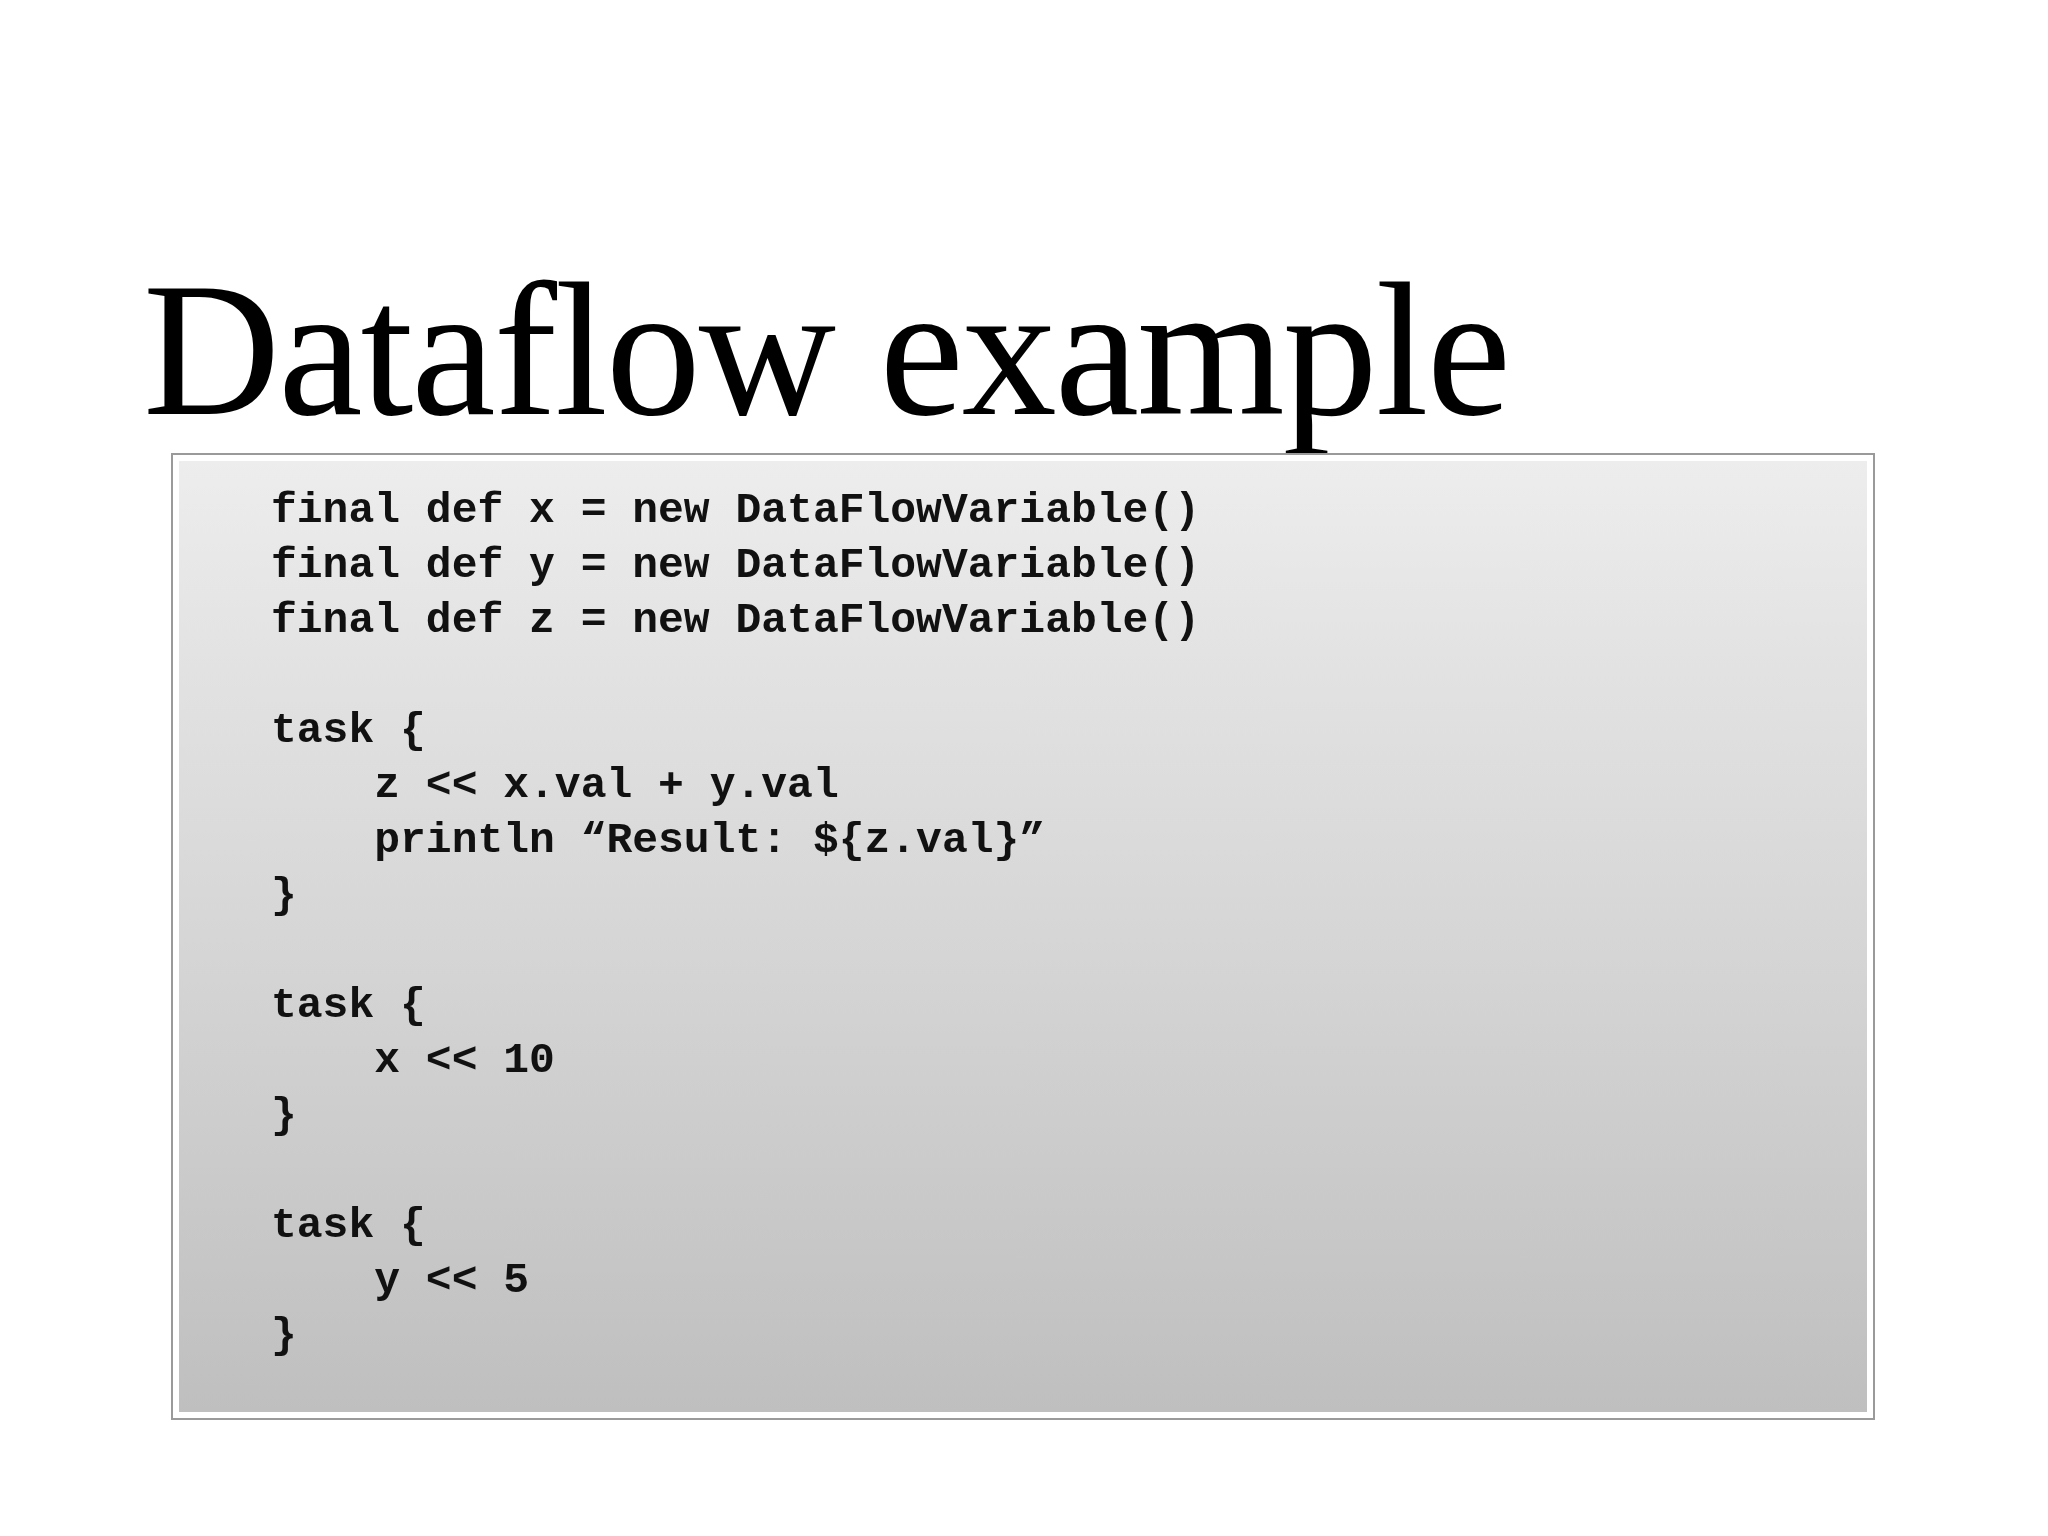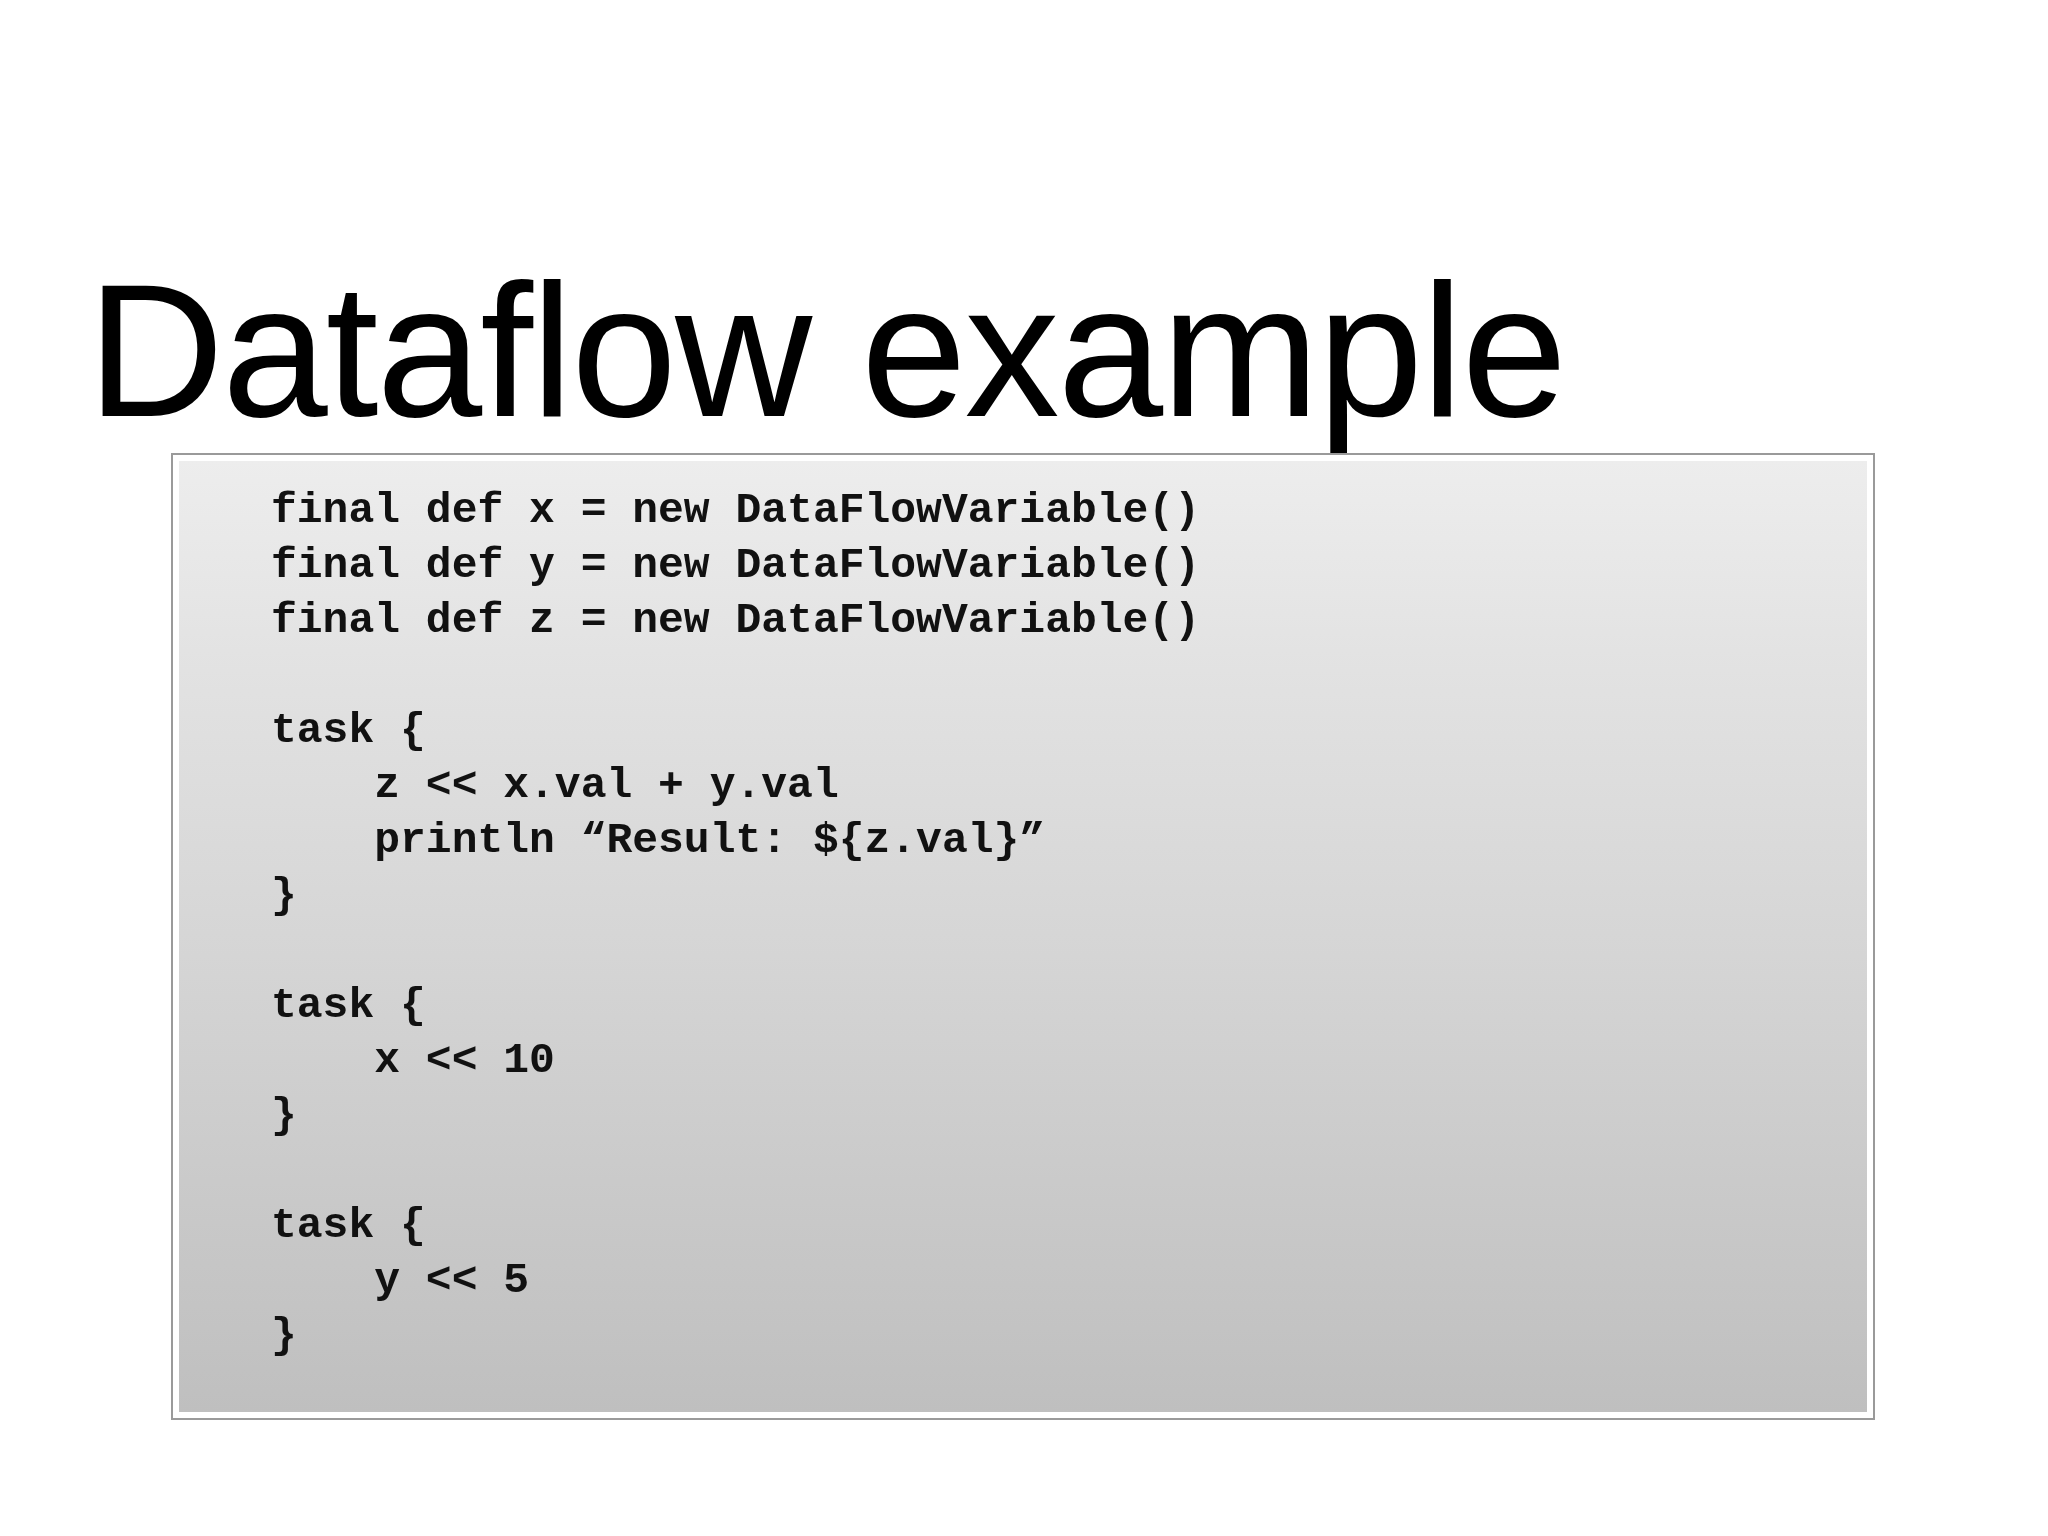--- a/index.html
+++ b/index.html
@@ -21,21 +21,21 @@
     background: #ffffff;
   }
 
   
   .slide-title {
     position: absolute;
     left: 0;
     top: 128px;
     width: 1652px;
     text-align: center;
-    font-family: Liberation Sans, sans-serif;
+    font-family: Liberation Serif, serif;
     font-weight: 400;
     font-size: 190px;
     line-height: 1.0;
     letter-spacing: -2px;
     color: #000000;
     white-space: nowrap;
   }
 
   
   .code-frame {

